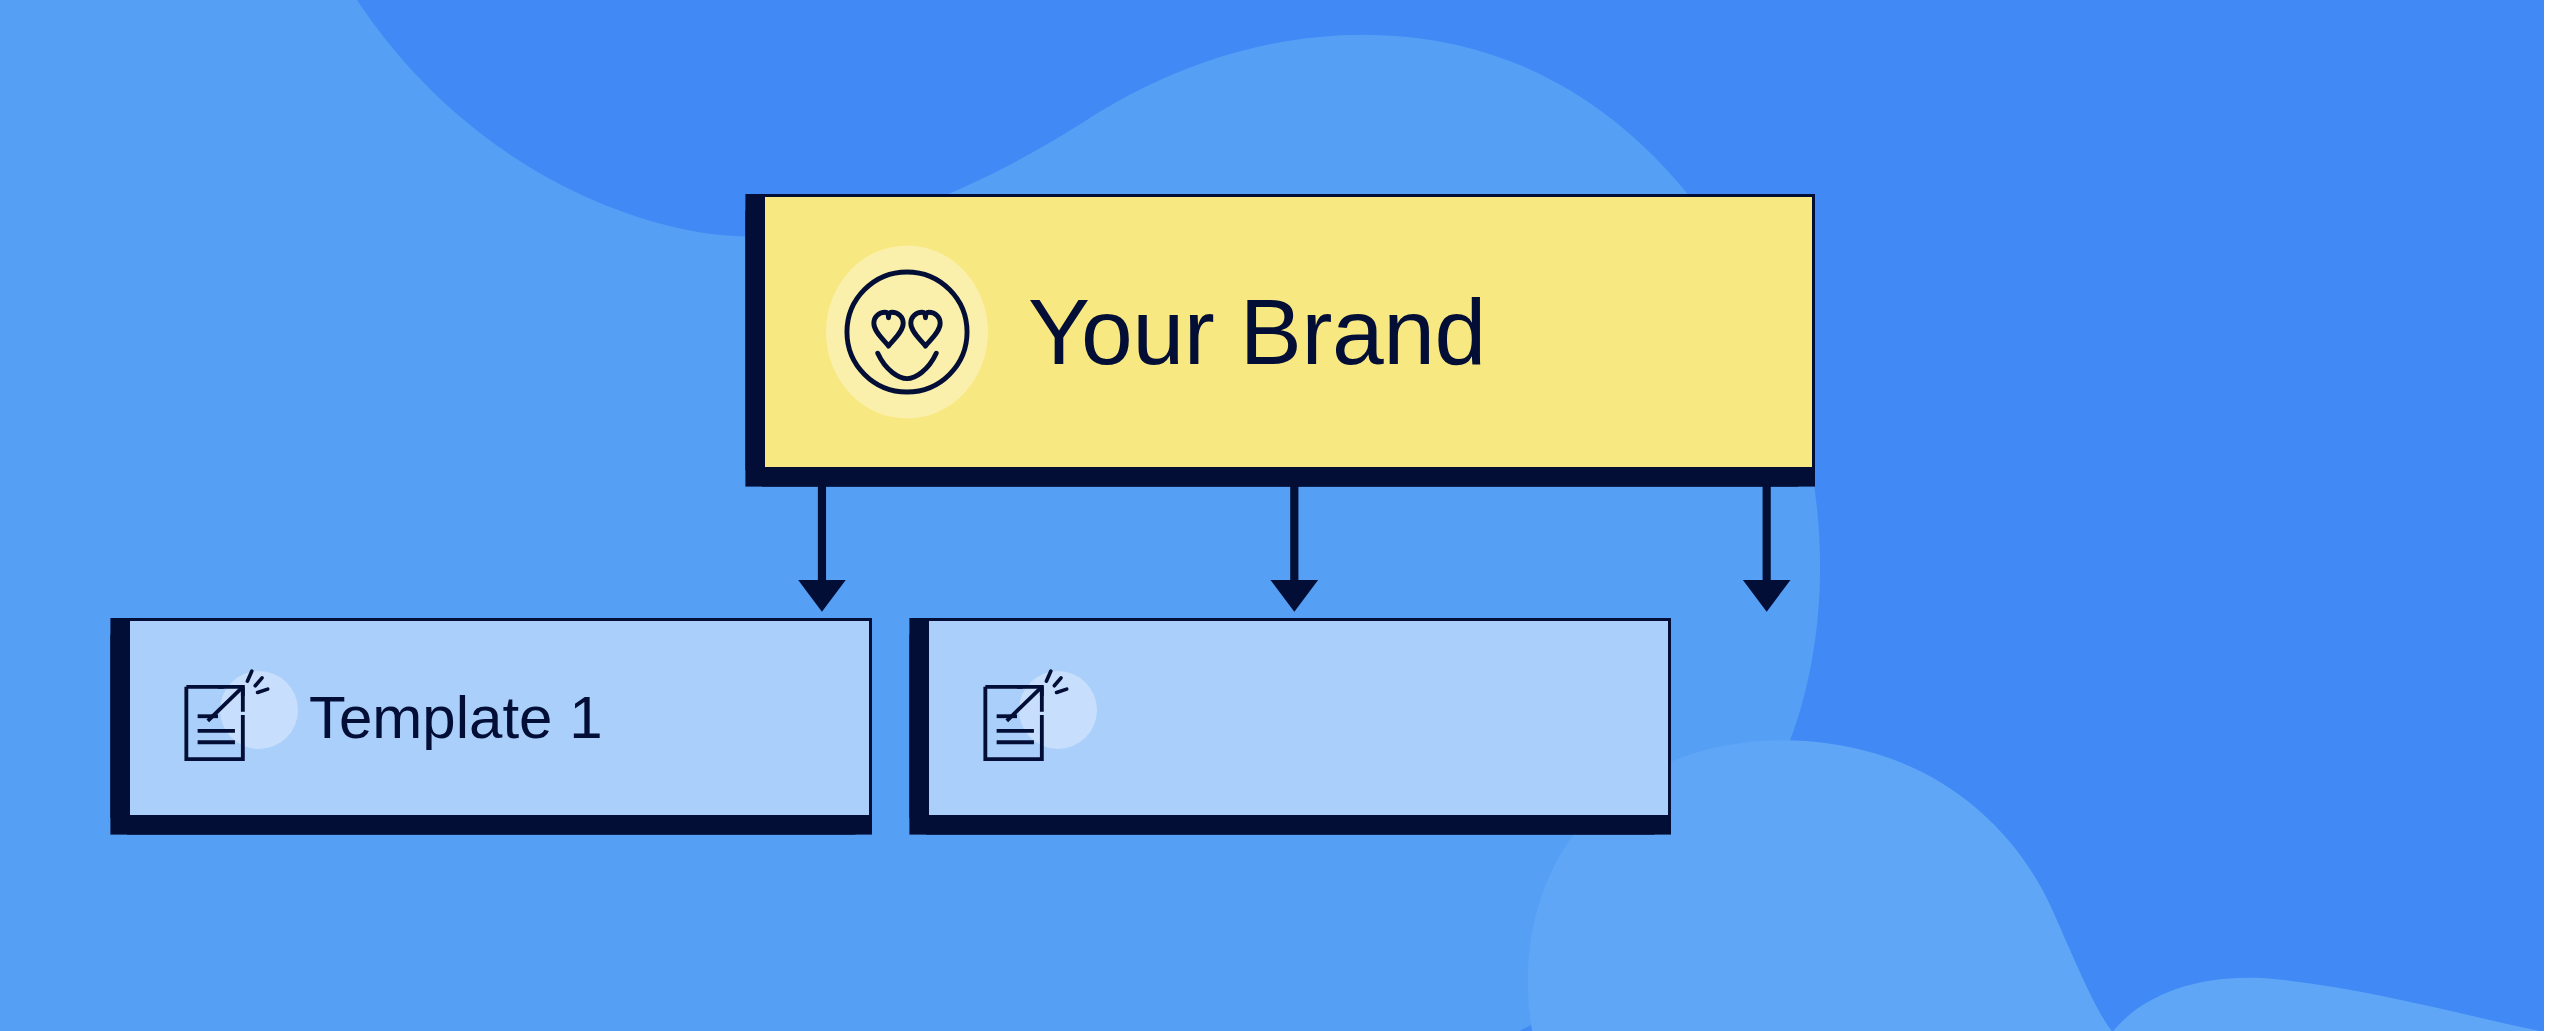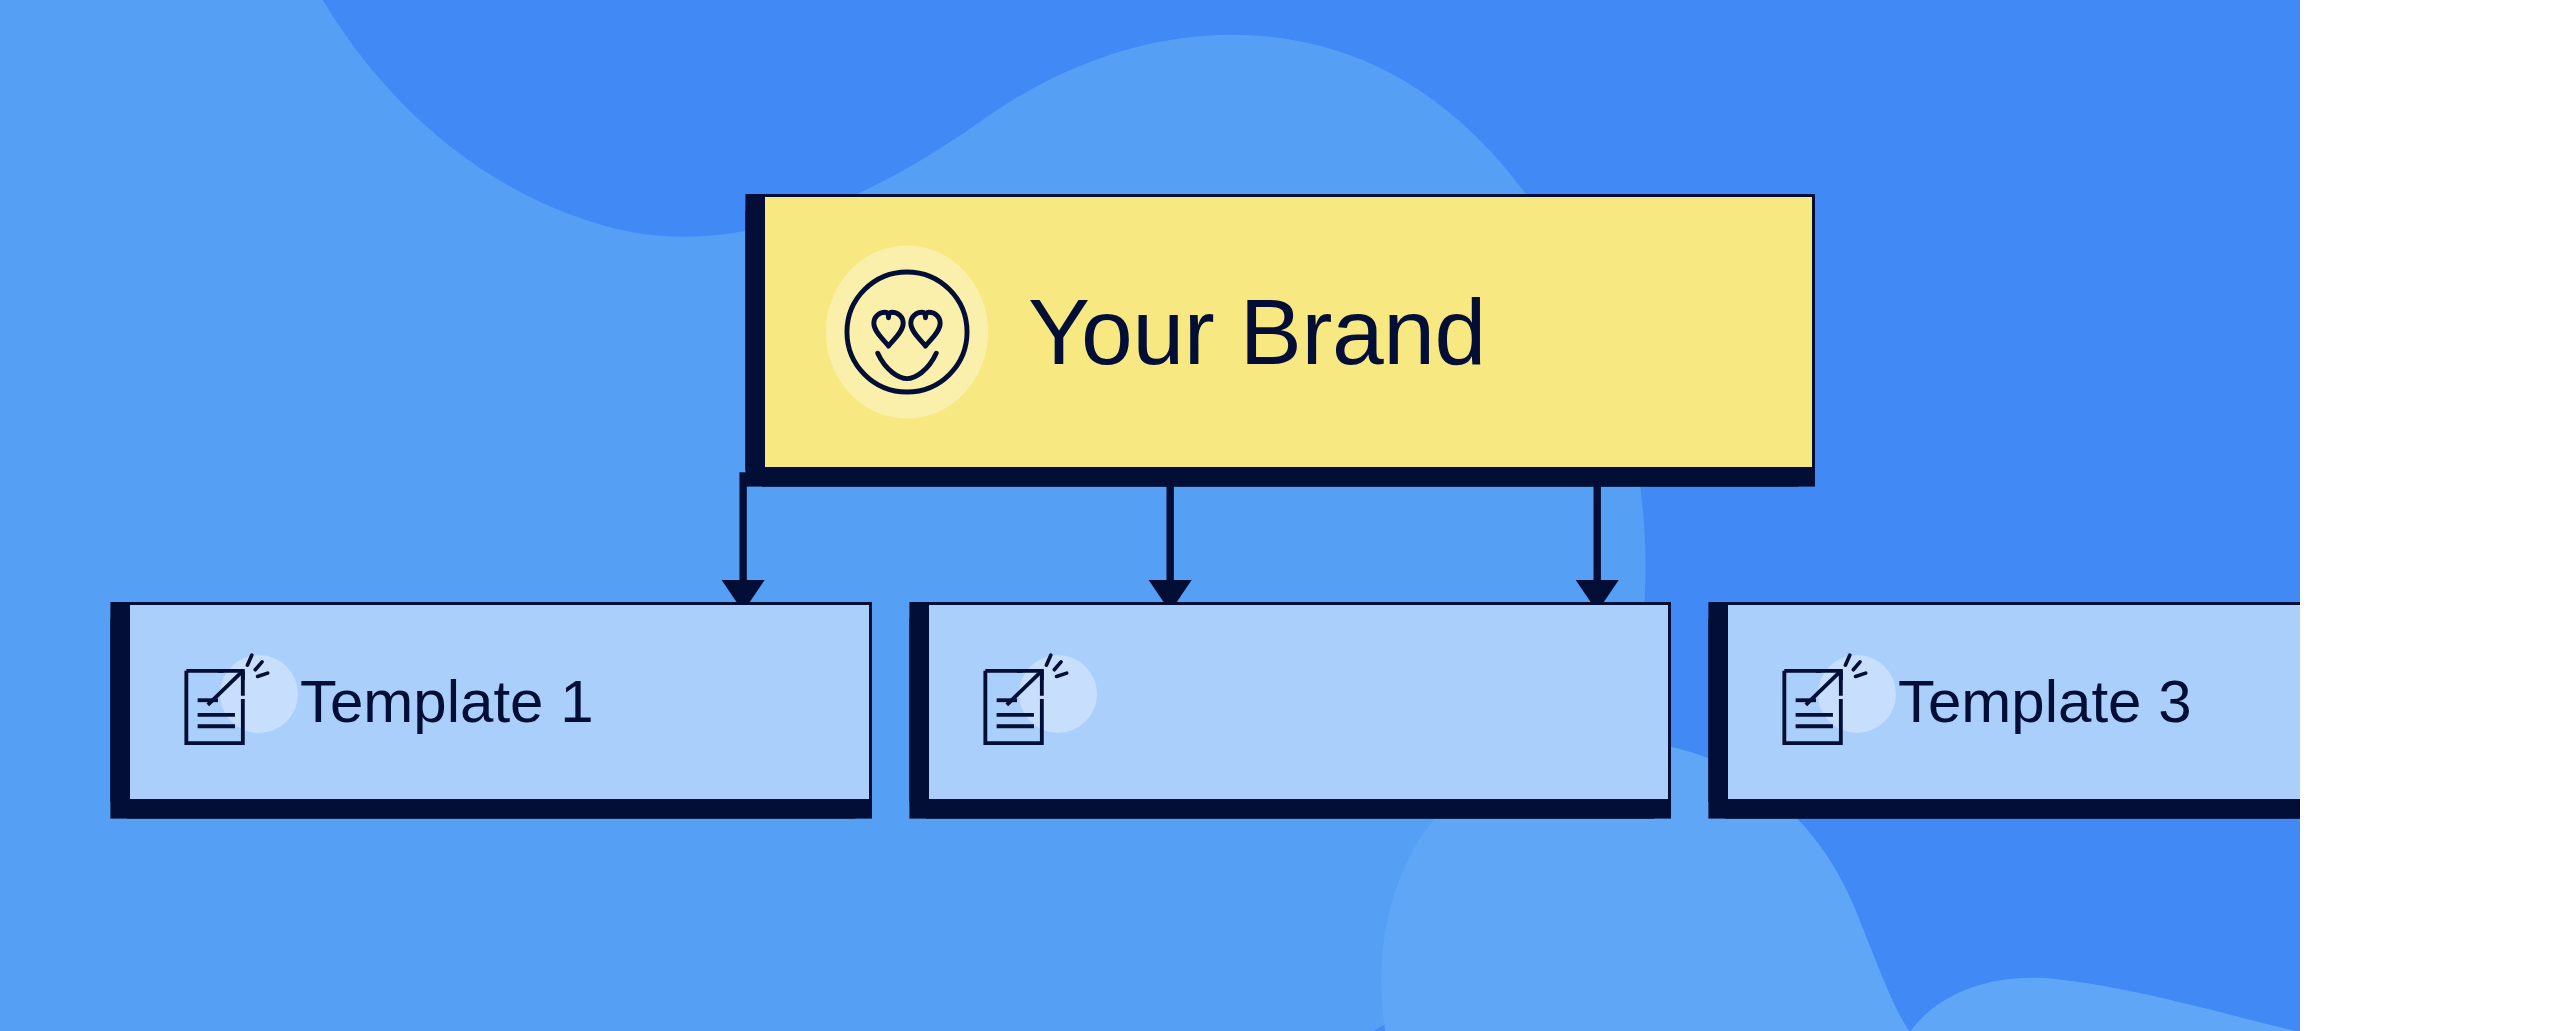--- a/index.html
+++ b/index.html
@@ -2,21 +2,21 @@
 <html style="font-size:12px"><head>
 <meta charset="utf-8">
 <title>Brand Templates Diagram</title>
 <style>
   * { margin:0; padding:0; box-sizing:border-box; }
   html,body { background:#ffffff; }
   body { font-family:"Liberation Sans", sans-serif; }
 
   #stage {
     position:relative;
-    width:2300px;
+    width:2544px;
     height:1032px;
     overflow:hidden;
     background:#000000;
   }
 
   
   #bg-layer {
     position:absolute;
     inset:0;
     width:100%;
@@ -67,25 +67,25 @@
     font-size:93px;
     line-height:1;
     color:#020e35;
     letter-spacing:-0.4px;
     white-space:nowrap;
     font-weight:400;
   }
 
   
   .template-node {
-    top:602px;
+    top:618px;
     height:200px;
     background:#a9cffa;
     padding-left:36px;
-    gap:21px;
+    gap:30px;
   }
   #template-node-0 { left:127px;  width:745px; }
   #template-node-1 { left:926px; width:745px; }
   #template-node-2 { left:1725px; width:745px; }
 
   .tpl-icon-wrap {
     position:relative;
     flex:0 0 auto;
     width:113px;
     height:113px;
@@ -218,34 +218,15 @@
         <line x1="68" y1="22" x2="37" y2="52"></line>
         <g stroke-linecap="round" stroke-width="3.2">
           <line x1="76" y1="8" x2="72" y2="17"></line>
           <line x1="85" y1="14" x2="79" y2="21"></line>
           <line x1="90" y1="24" x2="81" y2="27"></line>
         </g>
       </svg>
     </span>
   </div>
 
-  <div id="template-node-2" class="node template-node">
-    <span class="tpl-icon-wrap">
-      <span class="halo"></span>
-      <svg width="113" height="113" viewBox="0 0 100 100" fill="none" stroke="#020E35" stroke-width="3.4" stroke-linecap="butt" stroke-linejoin="miter" aria-hidden="true">
-        <path d="M 18,22 L 51,22 M 68,22 L 68,30 M 68,47 L 68,86 L 18,86 L 18,22"></path>
-        <line x1="28" y1="48" x2="46" y2="48"></line>
-        <line x1="28" y1="61" x2="61" y2="61"></line>
-        <line x1="28" y1="71" x2="61" y2="71"></line>
-        <path d="M 46,22 L 68,22 L 68,44"></path>
-        <line x1="68" y1="22" x2="37" y2="52"></line>
-        <g stroke-linecap="round" stroke-width="3.2">
-          <line x1="76" y1="8" x2="72" y2="17"></line>
-          <line x1="85" y1="14" x2="79" y2="21"></line>
-          <line x1="90" y1="24" x2="81" y2="27"></line>
-        </g>
-      </svg>
-    </span>
-    <span class="tpl-label">Template 3</span>
-  </div>
 
 </div>
 
 
 </body></html>

